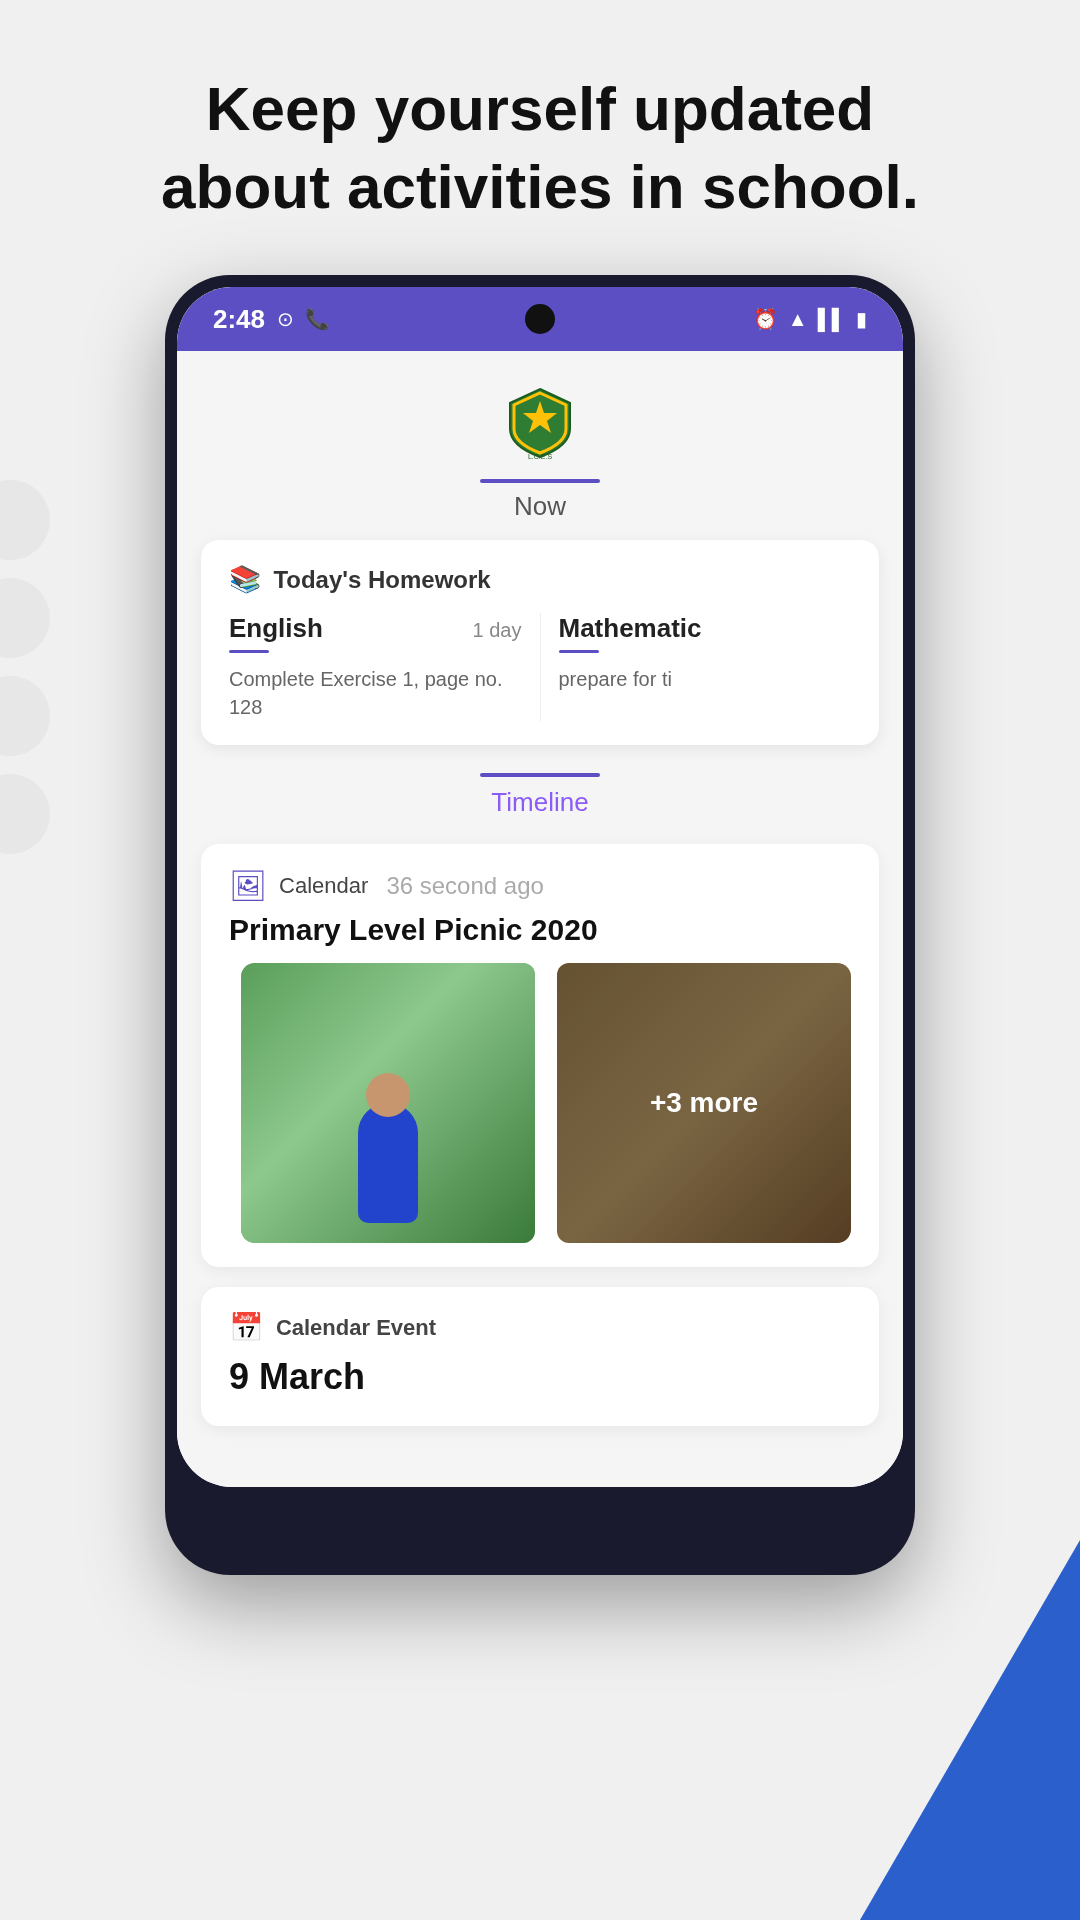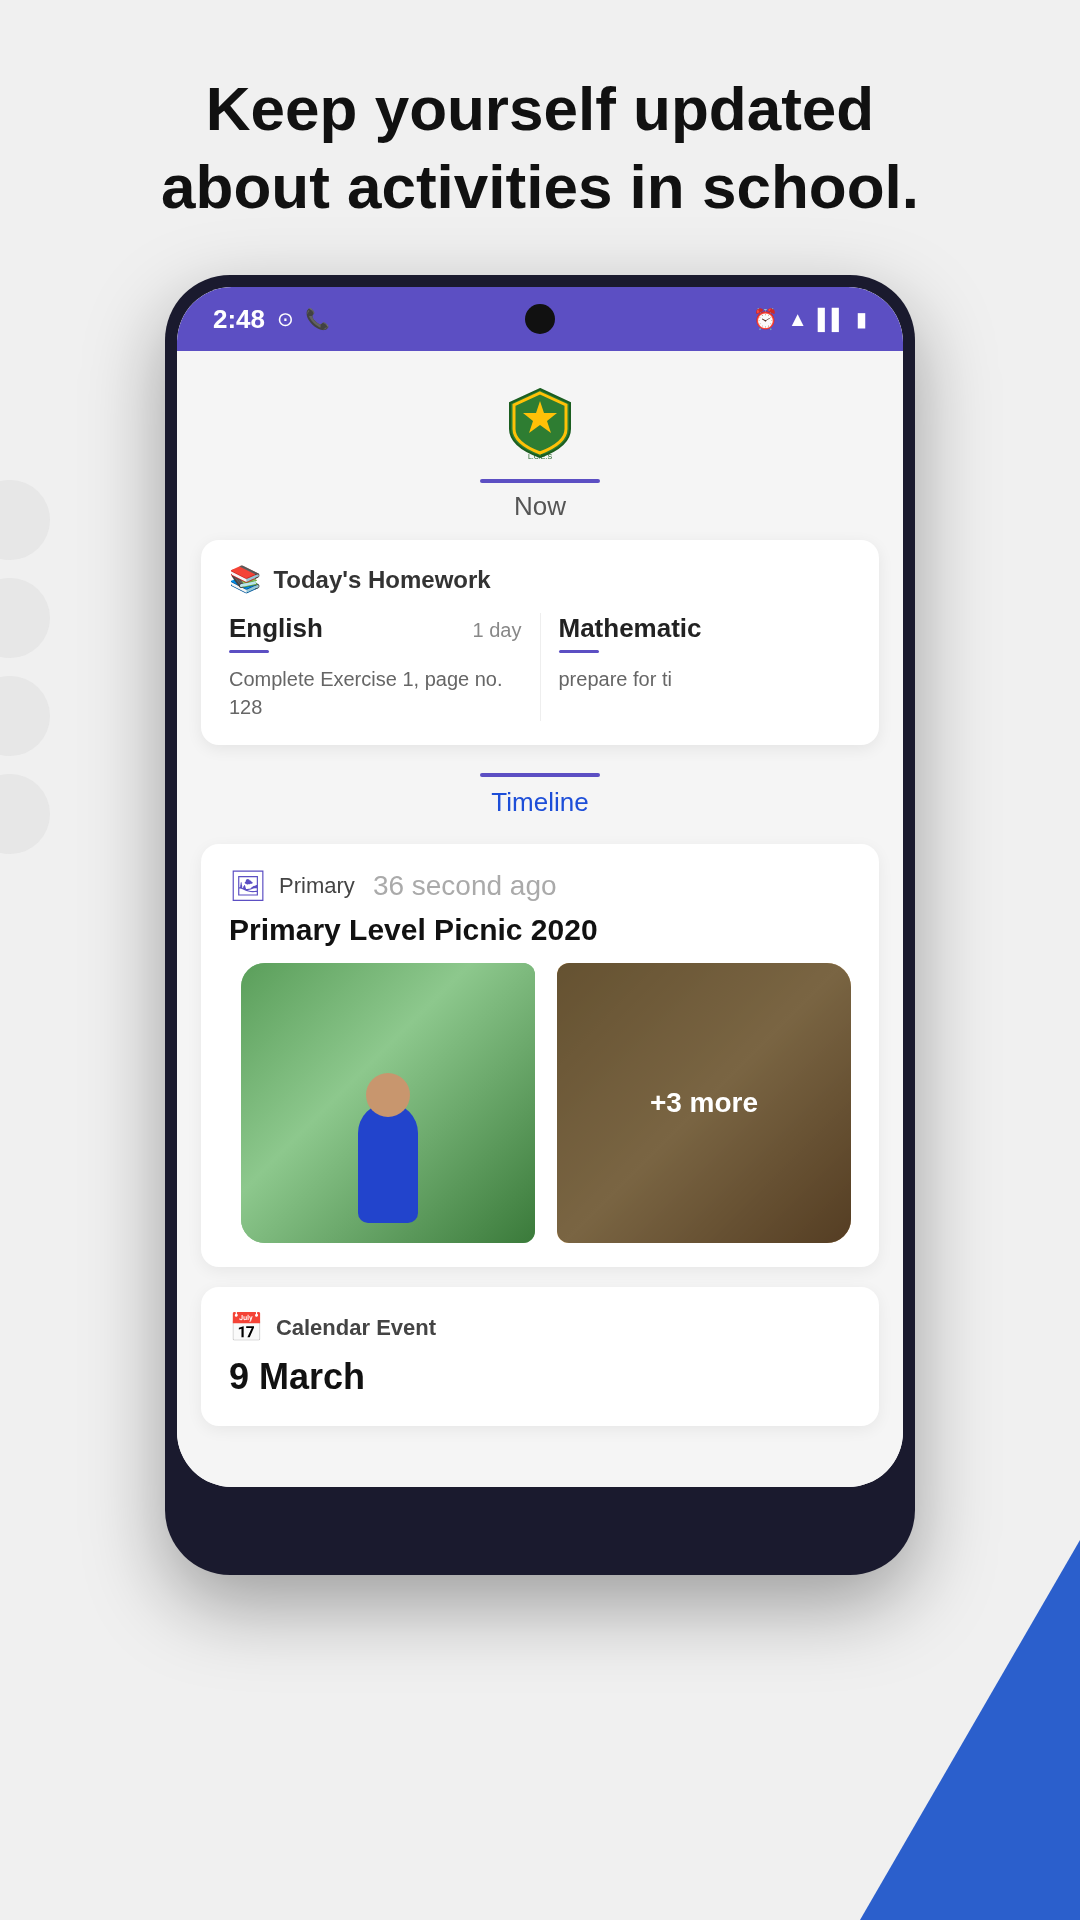--- a/index.html
+++ b/index.html
@@ -260,21 +260,21 @@
     .timeline-tab-bar {
       width: 120px;
       height: 4px;
       background: #5c4fc3;
       border-radius: 2px;
       margin-bottom: 10px;
     }
 
     .timeline-label {
       font-size: 26px;
-      color: #1d4ed8;
+      color: #8b5cf6;
     }
 
     
     .event-card {
       background: #fff;
       border-radius: 18px;
       margin: 10px 24px;
       padding: 24px 28px;
       box-shadow: 0 4px 16px rgba(0,0,0,0.06);
       width: calc(100% - 48px);
@@ -292,36 +292,36 @@
       color: #5c4fc3;
     }
 
     .event-type-label {
       font-size: 22px;
       color: #444;
       font-weight: 500;
     }
 
     .event-time {
-      font-size: 28px;
+      font-size: 24px;
       color: #aaa;
       margin-left: 6px;
     }
 
     .event-title {
       font-size: 30px;
       font-weight: 700;
       color: #111;
       margin-bottom: 16px;
     }
 
     .photo-grid {
       display: flex;
       gap: 22px;
-      border-radius: 24px;
+      border-radius: 14px;
       overflow: hidden;
       margin-left: 12px;
     }
 
     .photo-left {
       flex: 1;
       height: 280px;
       background: #7ab87a;
       border-radius: 12px;
       position: relative;
@@ -518,21 +518,21 @@
 
       <div class="timeline-section">
         <div class="timeline-tab">
           <div class="timeline-tab-bar"></div>
           <span class="timeline-label">Timeline</span>
         </div>
 
         <div class="event-card">
           <div class="event-header">
             <span class="event-type-icon">🖼</span>
-            <span class="event-type-label">Primary</span>
+            <span class="event-type-label">Calendar</span>
             <span class="event-time">36 second ago</span>
           </div>
           <div class="event-title">Primary Level Picnic 2020</div>
           <div class="photo-grid">
             <div class="photo-left">
               <div class="photo-left-figure"></div>
             </div>
             <div class="photo-right">
               <div class="more-overlay">
                 <span class="more-text">+3 more</span>

